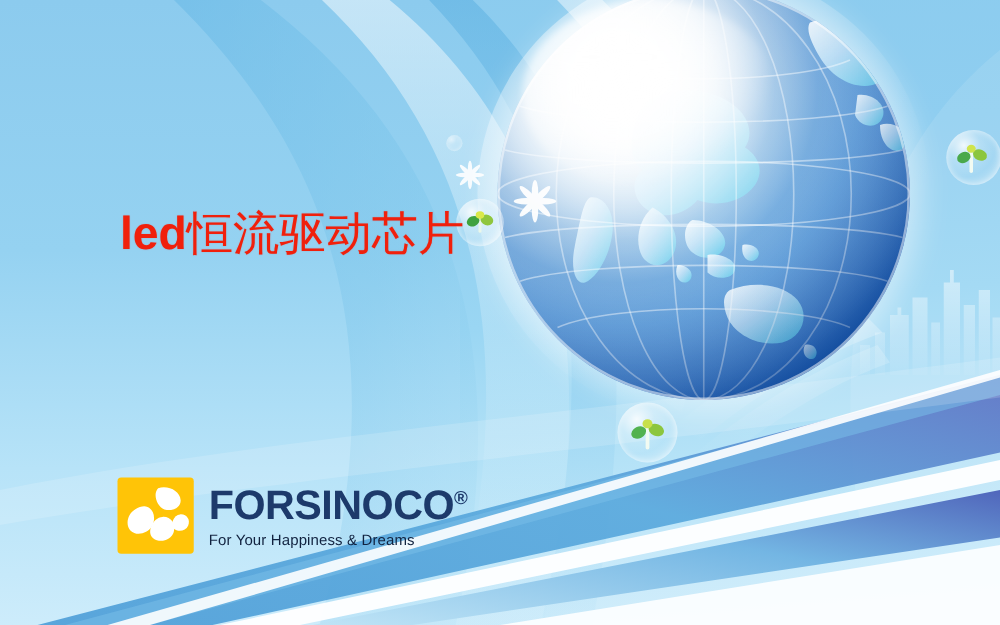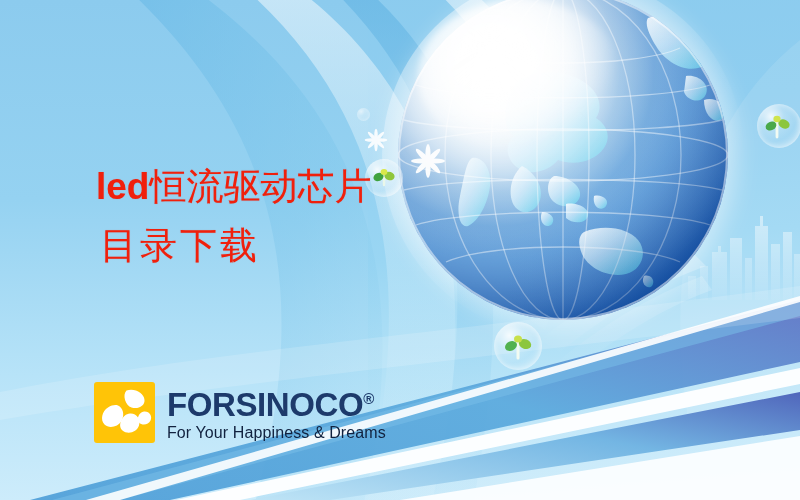--- a/index.html
+++ b/index.html
@@ -115,21 +115,21 @@
     font-size:33px;
     line-height:34px;
     letter-spacing:-0.4px;
     white-space:nowrap;
   }
   .logo-name sup{font-size:15px;vertical-align:super;letter-spacing:0;}
   .logo-tag{
     display:block;
     color:#11223f;
     font-family:"Liberation Sans",sans-serif;
-    font-size:16px;
+    font-size:12px;
     line-height:20px;
     letter-spacing:0.1px;
     margin-top:1px;
     white-space:nowrap;
   }
 
   
   .bubble{
     position:absolute;border-radius:50%;
     background:radial-gradient(circle at 32% 28%,
@@ -352,21 +352,20 @@
     <svg width="44" height="44" viewBox="0 0 44 44" style="position:absolute;inset:0;">
       <path d="M20,33 L20,19" stroke="#f2fbf2" stroke-width="2.8" stroke-linecap="round"></path>
       <ellipse cx="14" cy="22" rx="5.6" ry="4.2" fill="#4aa94a" transform="rotate(-26 14 22)"></ellipse>
       <ellipse cx="27" cy="20" rx="5.8" ry="4.4" fill="#8cc63e" transform="rotate(22 27 20)"></ellipse>
       <ellipse cx="20" cy="15" rx="3.6" ry="3.2" fill="#cfe44c"></ellipse>
     </svg>
   </div>
 
   <div class="headline">
     <div class="line1"><span class="lat">led</span><span>恒流驱动芯片</span></div>
-    <div class="line2">目录下载</div>
   </div>
 
   <div class="logo">
     <div class="logo-mark">
       <svg width="61" height="61" viewBox="0 0 61 61">
         <g fill="#ffffff">
           <path d="M32.5,8.5 C 41,6 50,11 50.5,18 C 51,24 44,27.5 37.5,25.5
                    C 31.5,23.5 28,13 32.5,8.5 Z"></path>
           <path d="M50,29.5 C 55.5,29 58.5,34 56.5,38.5 C 54.5,43 48,44 45,40.5
                    C 42,37 45,30 50,29.5 Z"></path>

